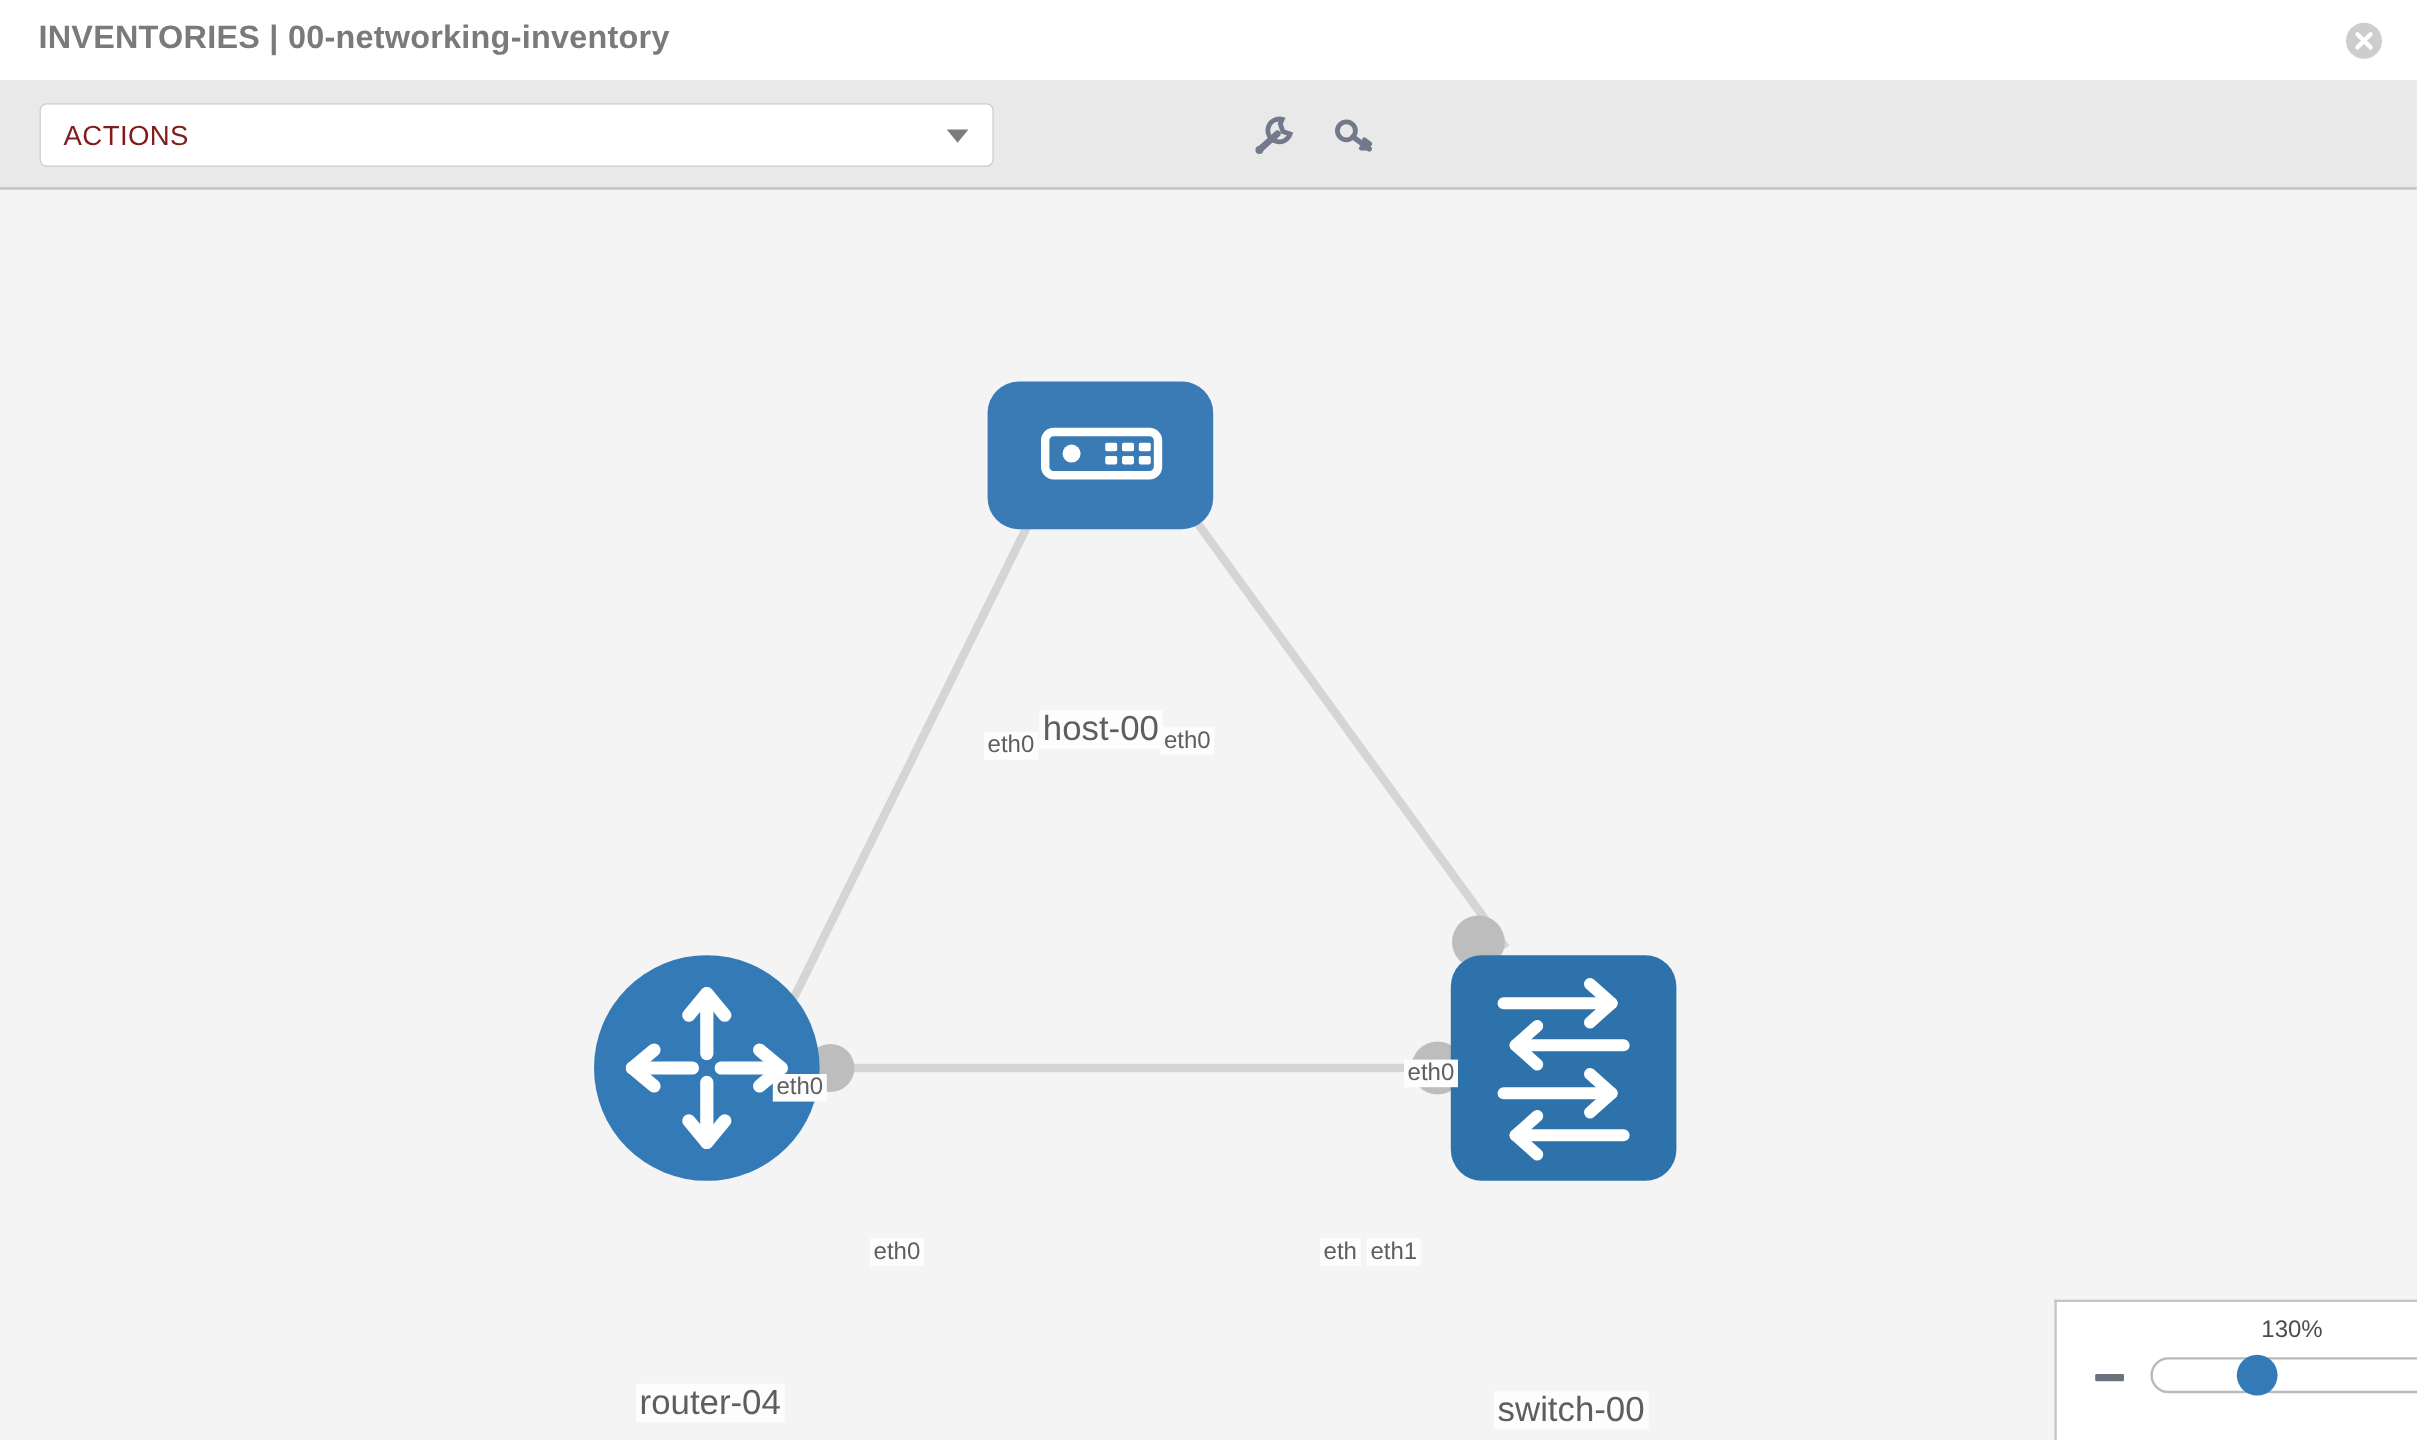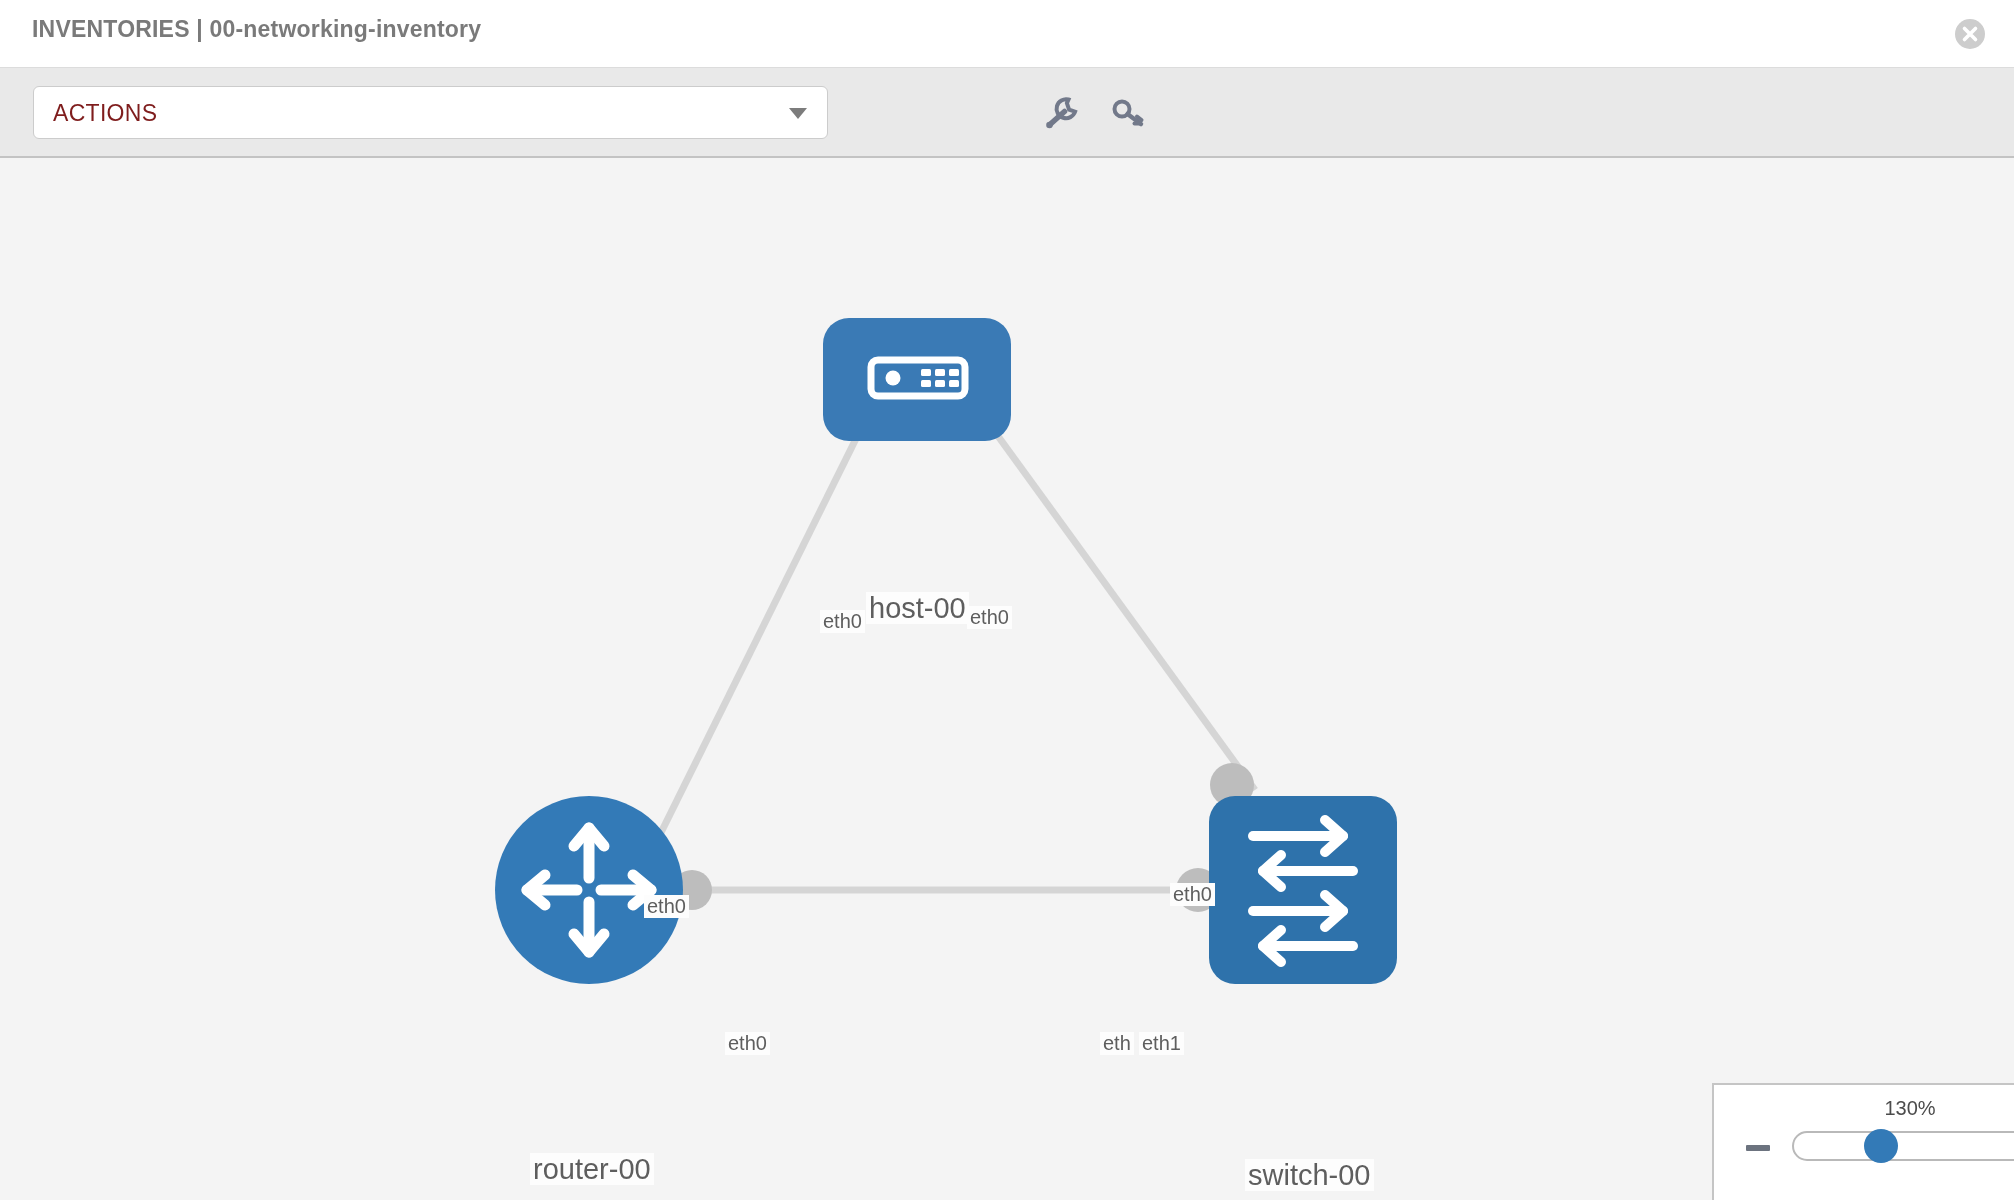--- a/index.html
+++ b/index.html
@@ -13,21 +13,21 @@
 
   
   #header {
     position: absolute; left: 0; top: 0;
     width: 2014px; height: 68px;
     background: #ffffff;
     border-bottom: 1px solid #dcdcdc;
   }
   #page-title {
     position: absolute; left: 32px; top: 16px;
-    font-size: 23px; font-weight: bold;
+    font-size: 27px; font-weight: bold;
     color: #7a7a7a; letter-spacing: 0.2px;
     white-space: nowrap;
   }
   #close-icon {
     position: absolute; right: 28px; top: 18px;
     width: 32px; height: 32px;
     cursor: pointer;
   }
 
   
@@ -230,21 +230,21 @@
   <span class="chip node-name" style="left:866px; top:432px;">host-00</span>
   <span class="chip if-label" style="left:967px; top:446px;">eth0</span>
 
   <span class="chip if-label" style="left:644px; top:735px;">eth0</span>
   <span class="chip if-label" style="left:1170px; top:723px;">eth0</span>
 
   <span class="chip if-label" style="left:725px; top:872px;">eth0</span>
   <span class="chip if-label" style="left:1100px; top:872px;">eth</span>
   <span class="chip if-label" style="left:1123px; top:872px;margin-left:16px;">eth1</span>
 
-  <span class="chip node-name" style="left:530px; top:993px;">router-00</span>
+  <span class="chip node-name" style="left:530px; top:993px;">router-04</span>
   <span class="chip node-name" style="left:1245px; top:999px;">switch-00</span>
 </div>
 
 <div id="zoom-panel">
   <div id="zoom-level">130%</div>
   <div id="zoom-minus"></div>
   <div id="zoom-slider"></div>
   <div id="zoom-thumb"></div>
   <div id="zoom-plus"></div>
 </div>

